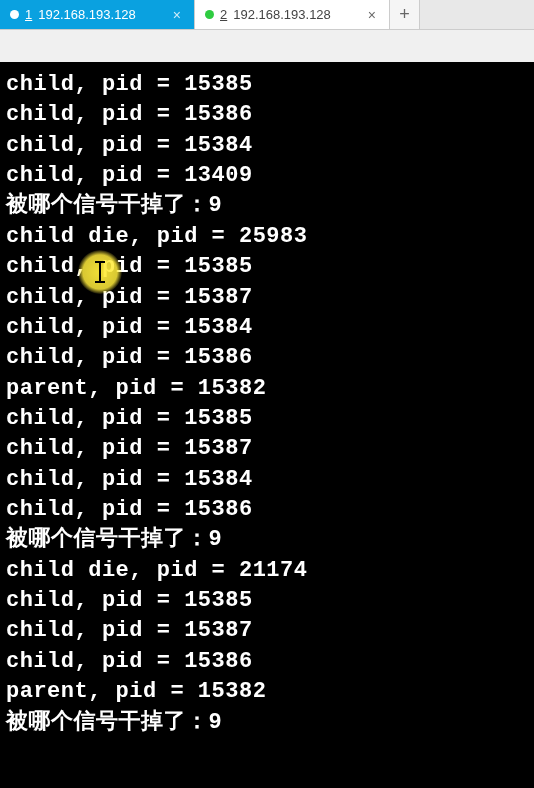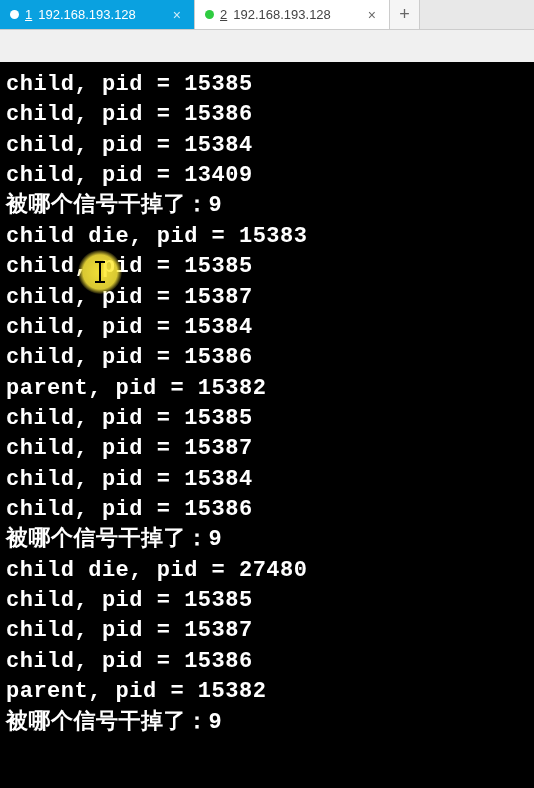--- a/index.html
+++ b/index.html
@@ -149,32 +149,32 @@
     <span>+</span>
   </div>
 </div>
 
 <div class="terminal">
   <div class="terminal-line">child, pid = 15385</div>
   <div class="terminal-line">child, pid = 15386</div>
   <div class="terminal-line">child, pid = 15384</div>
   <div class="terminal-line">child, pid = 13409</div>
   <div class="terminal-line">被哪个信号干掉了：9</div>
-  <div class="terminal-line">child die, pid = 15383</div>
+  <div class="terminal-line">child die, pid = 25983</div>
   <div class="terminal-line">child, pid = 15385</div>
   <div class="terminal-line">child, pid = 15387</div>
   <div class="terminal-line">child, pid = 15384</div>
   <div class="terminal-line">child, pid = 15386</div>
   <div class="terminal-line">parent, pid = 15382</div>
   <div class="terminal-line">child, pid = 15385</div>
   <div class="terminal-line">child, pid = 15387</div>
   <div class="terminal-line">child, pid = 15384</div>
   <div class="terminal-line">child, pid = 15386</div>
   <div class="terminal-line">被哪个信号干掉了：9</div>
-  <div class="terminal-line">child die, pid = 27480</div>
+  <div class="terminal-line">child die, pid = 21174</div>
   <div class="terminal-line">child, pid = 15385</div>
   <div class="terminal-line">child, pid = 15387</div>
   <div class="terminal-line">child, pid = 15386</div>
   <div class="terminal-line">parent, pid = 15382</div>
   <div class="terminal-line">被哪个信号干掉了：9</div>
 
   <div class="cursor-highlight">
     <div class="ibeam"></div>
   </div>
 

